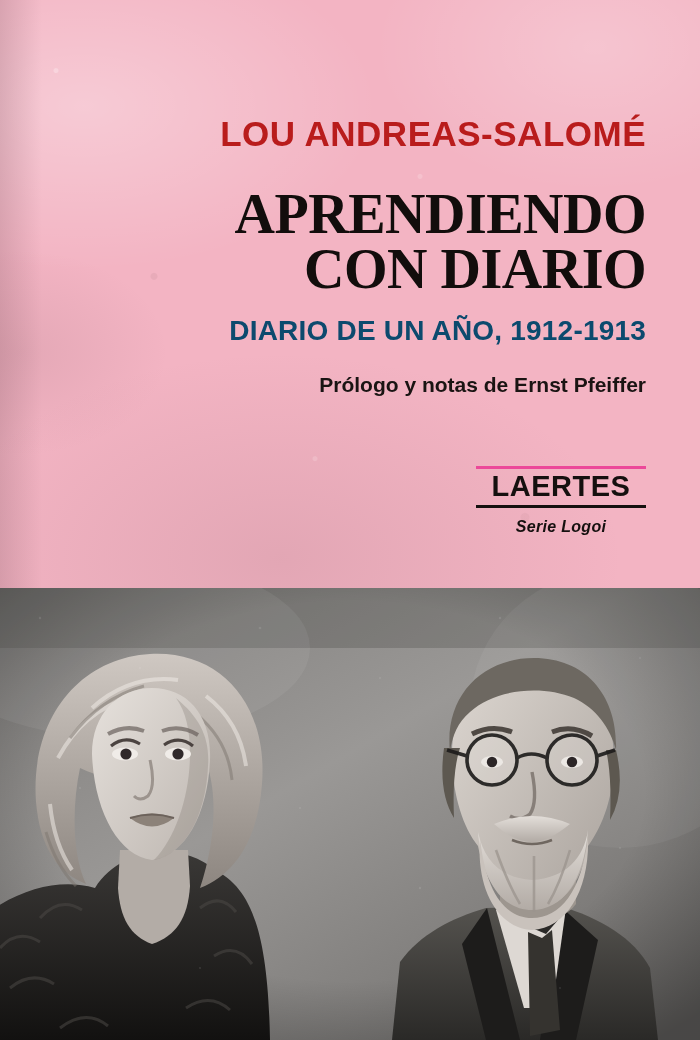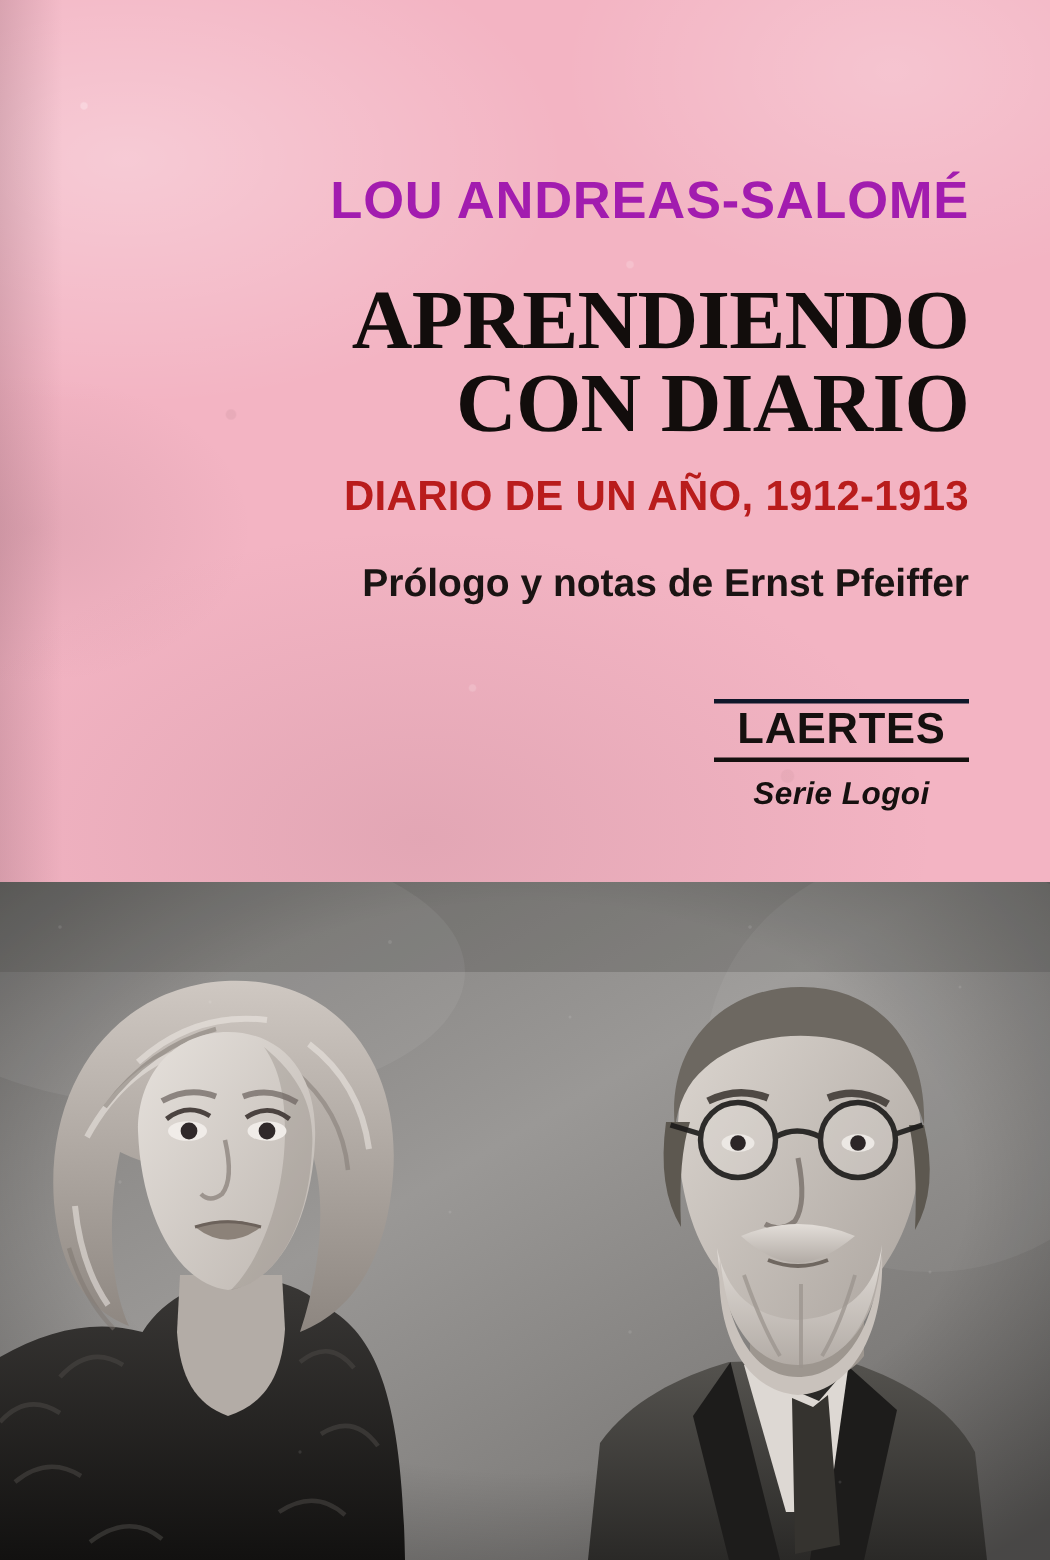--- a/index.html
+++ b/index.html
@@ -69,69 +69,69 @@
     width: 600px;
     text-align: right;
     color: #171514;
   }
   .author {
     font-size: 35px;
     font-weight: 700;
     letter-spacing: 0.5px;
     line-height: 1;
     margin: 0 0 36px 0;
-    color: #a21caf;
+    color: #b91c1c;
   }
   .title {
     font-size: 56px;
     font-weight: 800;
     line-height: 0.98;
     letter-spacing: -0.5px;
     margin: 0;
     color: #120d0c;
     font-family: Liberation Serif, serif;
   }
   .title .line2 { display: block; }
   .subtitle {
     font-size: 28px;
     font-weight: 700;
     letter-spacing: 0.2px;
     margin: 18px 0 0 0;
-    color: #b91c1c;
+    color: #0c4a6e;
   }
   .prologue {
-    font-size: 26px;
+    font-size: 21px;
     font-weight: 600;
     margin: 26px 0 0 0;
     color: #1a1413;
   }
 
   
   .publisher {
     position: absolute;
     right: 54px;
     top: 466px;
     text-align: center;
     width: 170px;
   }
   .publisher-name {
     display: block;
     font-size: 29px;
     font-weight: 700;
     letter-spacing: 0.5px;
     color: #15100f;
-    border-top: 3px solid #0f172a;
+    border-top: 3px solid #ec4899;
     border-bottom: 3px solid #15100f;
     padding: 3px 4px 4px 4px;
     line-height: 1;
   }
   .publisher-series {
     display: block;
     margin-top: 10px;
-    font-size: 21px;
+    font-size: 16px;
     font-style: italic;
     font-weight: 700;
     color: #15100f;
     letter-spacing: 0.3px;
   }
 
   
   .photo-panel {
     position: absolute;
     left: 0;

